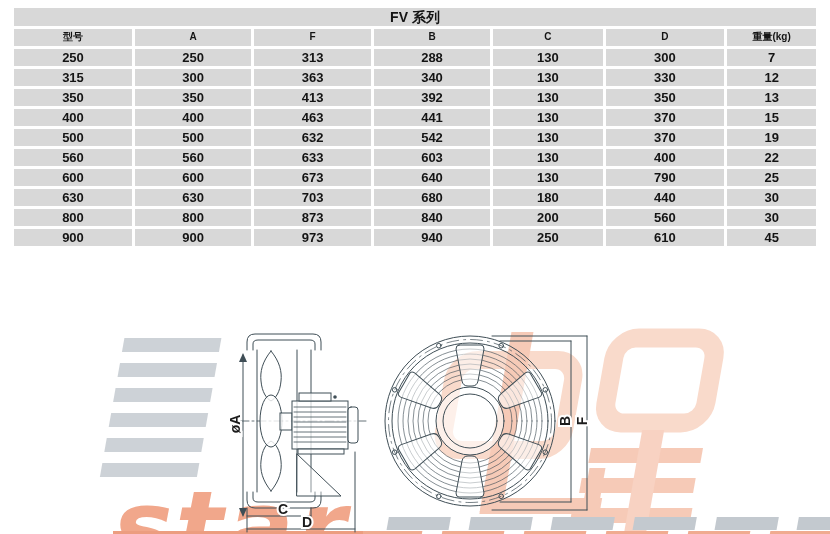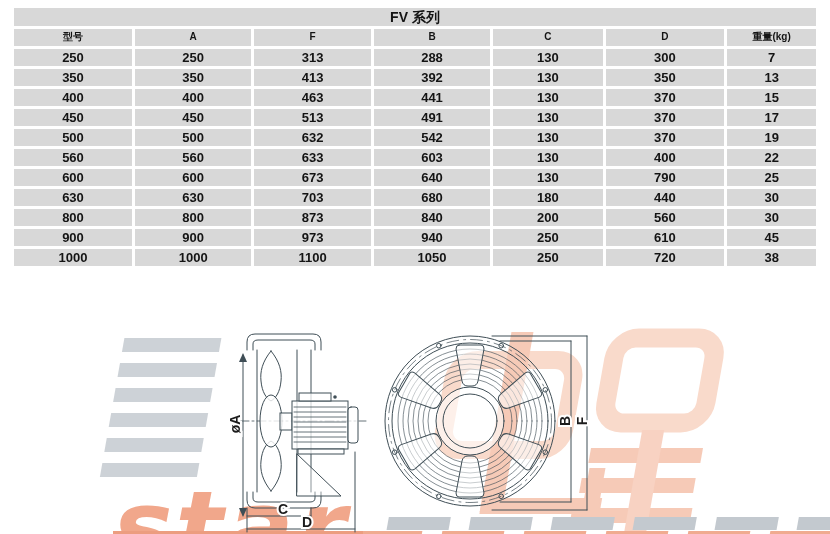--- a/index.html
+++ b/index.html
@@ -54,45 +54,45 @@
           <tr>
             <td>250</td>
             <td>250</td>
             <td>313</td>
             <td>288</td>
             <td>130</td>
             <td>300</td>
             <td>7</td>
           </tr>
           <tr>
+            <td>315</td>
+            <td>300</td>
+            <td>363</td>
+            <td>340</td>
+            <td>130</td>
+            <td>330</td>
+            <td>12</td>
+          </tr>
+          <tr>
             <td>350</td>
             <td>350</td>
             <td>413</td>
             <td>392</td>
             <td>130</td>
             <td>350</td>
             <td>13</td>
           </tr>
           <tr>
             <td>400</td>
             <td>400</td>
             <td>463</td>
             <td>441</td>
             <td>130</td>
             <td>370</td>
             <td>15</td>
-          </tr>
-          <tr>
-            <td>450</td>
-            <td>450</td>
-            <td>513</td>
-            <td>491</td>
-            <td>130</td>
-            <td>370</td>
-            <td>17</td>
           </tr>
           <tr>
             <td>500</td>
             <td>500</td>
             <td>632</td>
             <td>542</td>
             <td>130</td>
             <td>370</td>
             <td>19</td>
           </tr>
@@ -133,29 +133,20 @@
             <td>30</td>
           </tr>
           <tr>
             <td>900</td>
             <td>900</td>
             <td>973</td>
             <td>940</td>
             <td>250</td>
             <td>610</td>
             <td>45</td>
-          </tr>
-          <tr>
-            <td>1000</td>
-            <td>1000</td>
-            <td>1100</td>
-            <td>1050</td>
-            <td>250</td>
-            <td>720</td>
-            <td>38</td>
           </tr>
         </tbody>
     </table>
   </div>
 
   <svg class="diagram-svg" width="830" height="534" viewBox="0 0 830 534">
 
     <g>
       <g transform="translate(72,0) skewX(-10)">
 

